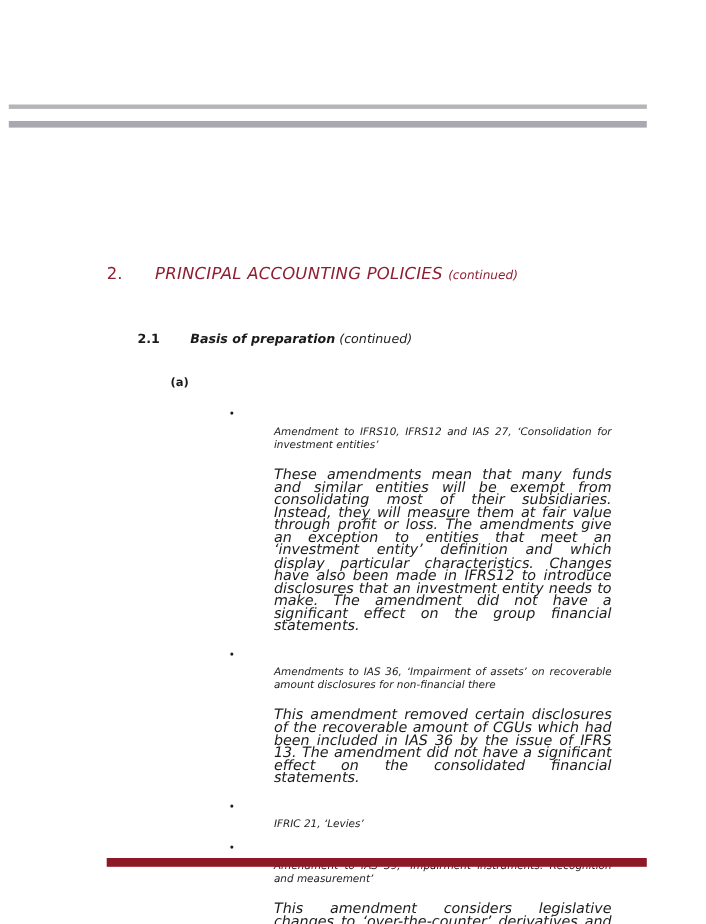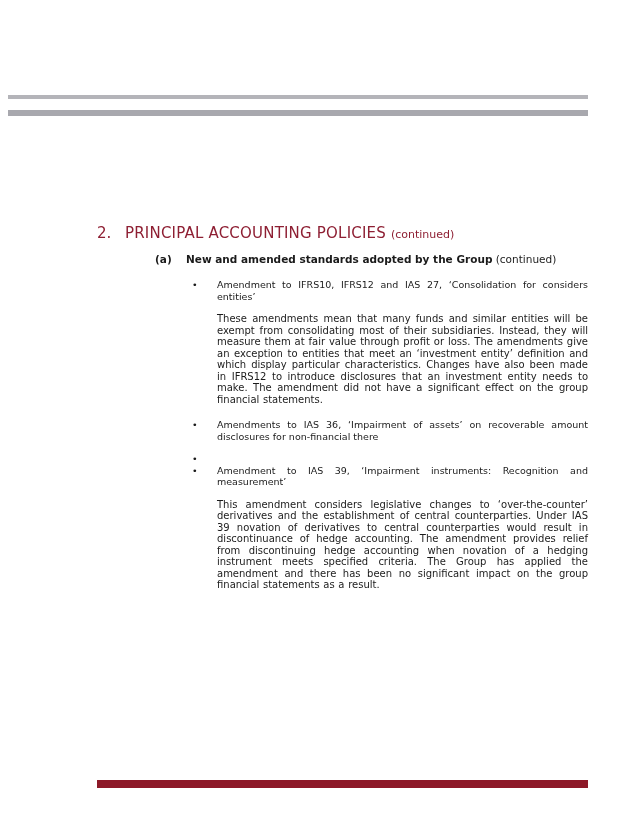--- a/index.html
+++ b/index.html
@@ -22,21 +22,21 @@
   .footer-bar {
     position: absolute;
     left: 97px; top: 780px;
     width: 491px; height: 8px;
     background: #8d1928;
   }
 
   
   .content { position: absolute; left: 97px; top: 224px; width: 491px; }
 
-  h1, h2, h3, p, ul { margin: 0; padding: 0; }
+  h1, h2, h3, p, ul { margin: 16px; padding: 0; font-style: italic; }
 
   .h1 { display: flex; align-items: baseline; color: #8e1f33; margin-bottom: 9px; }
   .h1-num { flex: 0 0 28px; font-size: 15px; line-height: 18px; }
   .h1-title { font-size: 15px; font-weight: normal; line-height: 18px; letter-spacing: 0.2px; color: #8e1f33; }
   .h1-cont { font-size: 11px; font-weight: normal; letter-spacing: 0; }
 
   .h2 { display: flex; align-items: baseline; padding-left: 28px; margin-bottom: 11px; }
   .h2-num { flex: 0 0 32px; font-size: 11.5px; font-weight: bold; line-height: 14px; }
   .h2-title { font-size: 11.5px; font-weight: normal; line-height: 14px; }
 
@@ -50,21 +50,21 @@
   .bullets { list-style: none; padding-left: 95px; }
   .bullet { display: flex; }
   .marker { flex: 0 0 25px; font-size: 9.5px; line-height: 11.5px; }
   .bullet-content { width: 371px; }
   .b-title {
     font-size: 9.5px; line-height: 11.5px;
     text-align: justify;
     margin-bottom: 11px;
   }
   .b-body {
-    font-size: 10px; line-height: 11.5px;
+    font-size: 13px; line-height: 11.5px;
     text-align: justify;
     word-spacing: 0.5px;
     margin-bottom: 14px;
   }
   .bullet:last-child .b-body { margin-bottom: 0; }
 </style>
 </head>
 <body>
 
 <div class="page">
@@ -72,46 +72,51 @@
   <div class="rule rule-thin"></div>
   <div class="rule rule-thick"></div>
 
   <main class="content">
 
     <header class="h1">
       <span class="h1-num">2.</span>
       <h1 class="h1-title"><span>PRINCIPAL ACCOUNTING POLICIES</span> <span class="h1-cont">(continued)</span></h1>
     </header>
 
+    <div class="h2">
+      <span class="h2-num">2.1</span>
+      <h2 class="h2-title"><span class="bold">Basis of preparation</span> <span class="cont">(continued)</span></h2>
+    </div>
 
     <div class="h3">
       <span class="h3-num">(a)</span>
-      <h3 class="h3-title"><span class="bold">New and amended standards adopted by the Group</span> <span class="cont">(continued)</span></h3>
     </div>
 
     <ul class="bullets">
 
       <li class="bullet">
         <span class="marker">•</span>
         <div class="bullet-content">
-          <p class="b-title">Amendment to IFRS10, IFRS12 and IAS 27, ‘Consolidation for considers entities’</p>
+          <p class="b-title">Amendment to IFRS10, IFRS12 and IAS 27, ‘Consolidation for investment entities’</p>
           <p class="b-body">These amendments mean that many funds and similar entities will be exempt from consolidating most of their subsidiaries. Instead, they will measure them at fair value through profit or loss. The amendments give an exception to entities that meet an ‘investment entity’ definition and which display particular characteristics. Changes have also been made in IFRS12 to introduce disclosures that an investment entity needs to make. The amendment did not have a significant effect on the group financial statements.</p>
         </div>
       </li>
 
       <li class="bullet">
         <span class="marker">•</span>
         <div class="bullet-content">
           <p class="b-title">Amendments to IAS 36, ‘Impairment of assets’ on recoverable amount disclosures for non-financial there</p>
+          <p class="b-body">This amendment removed certain disclosures of the recoverable amount of CGUs which had been included in IAS 36 by the issue of IFRS 13. The amendment did not have a significant effect on the consolidated financial statements.</p>
         </div>
       </li>
 
       <li class="bullet">
         <span class="marker">•</span>
         <div class="bullet-content">
+          <p class="b-title">IFRIC 21, ‘Levies’</p>
         </div>
       </li>
 
       <li class="bullet">
         <span class="marker">•</span>
         <div class="bullet-content">
           <p class="b-title">Amendment to IAS 39, ‘Impairment instruments: Recognition and measurement’</p>
           <p class="b-body">This amendment considers legislative changes to ‘over-the-counter’ derivatives and the establishment of central counterparties. Under IAS 39 novation of derivatives to central counterparties would result in discontinuance of hedge accounting. The amendment provides relief from discontinuing hedge accounting when novation of a hedging instrument meets specified criteria. The Group has applied the amendment and there has been no significant impact on the group financial statements as a result.</p>
         </div>
       </li>

